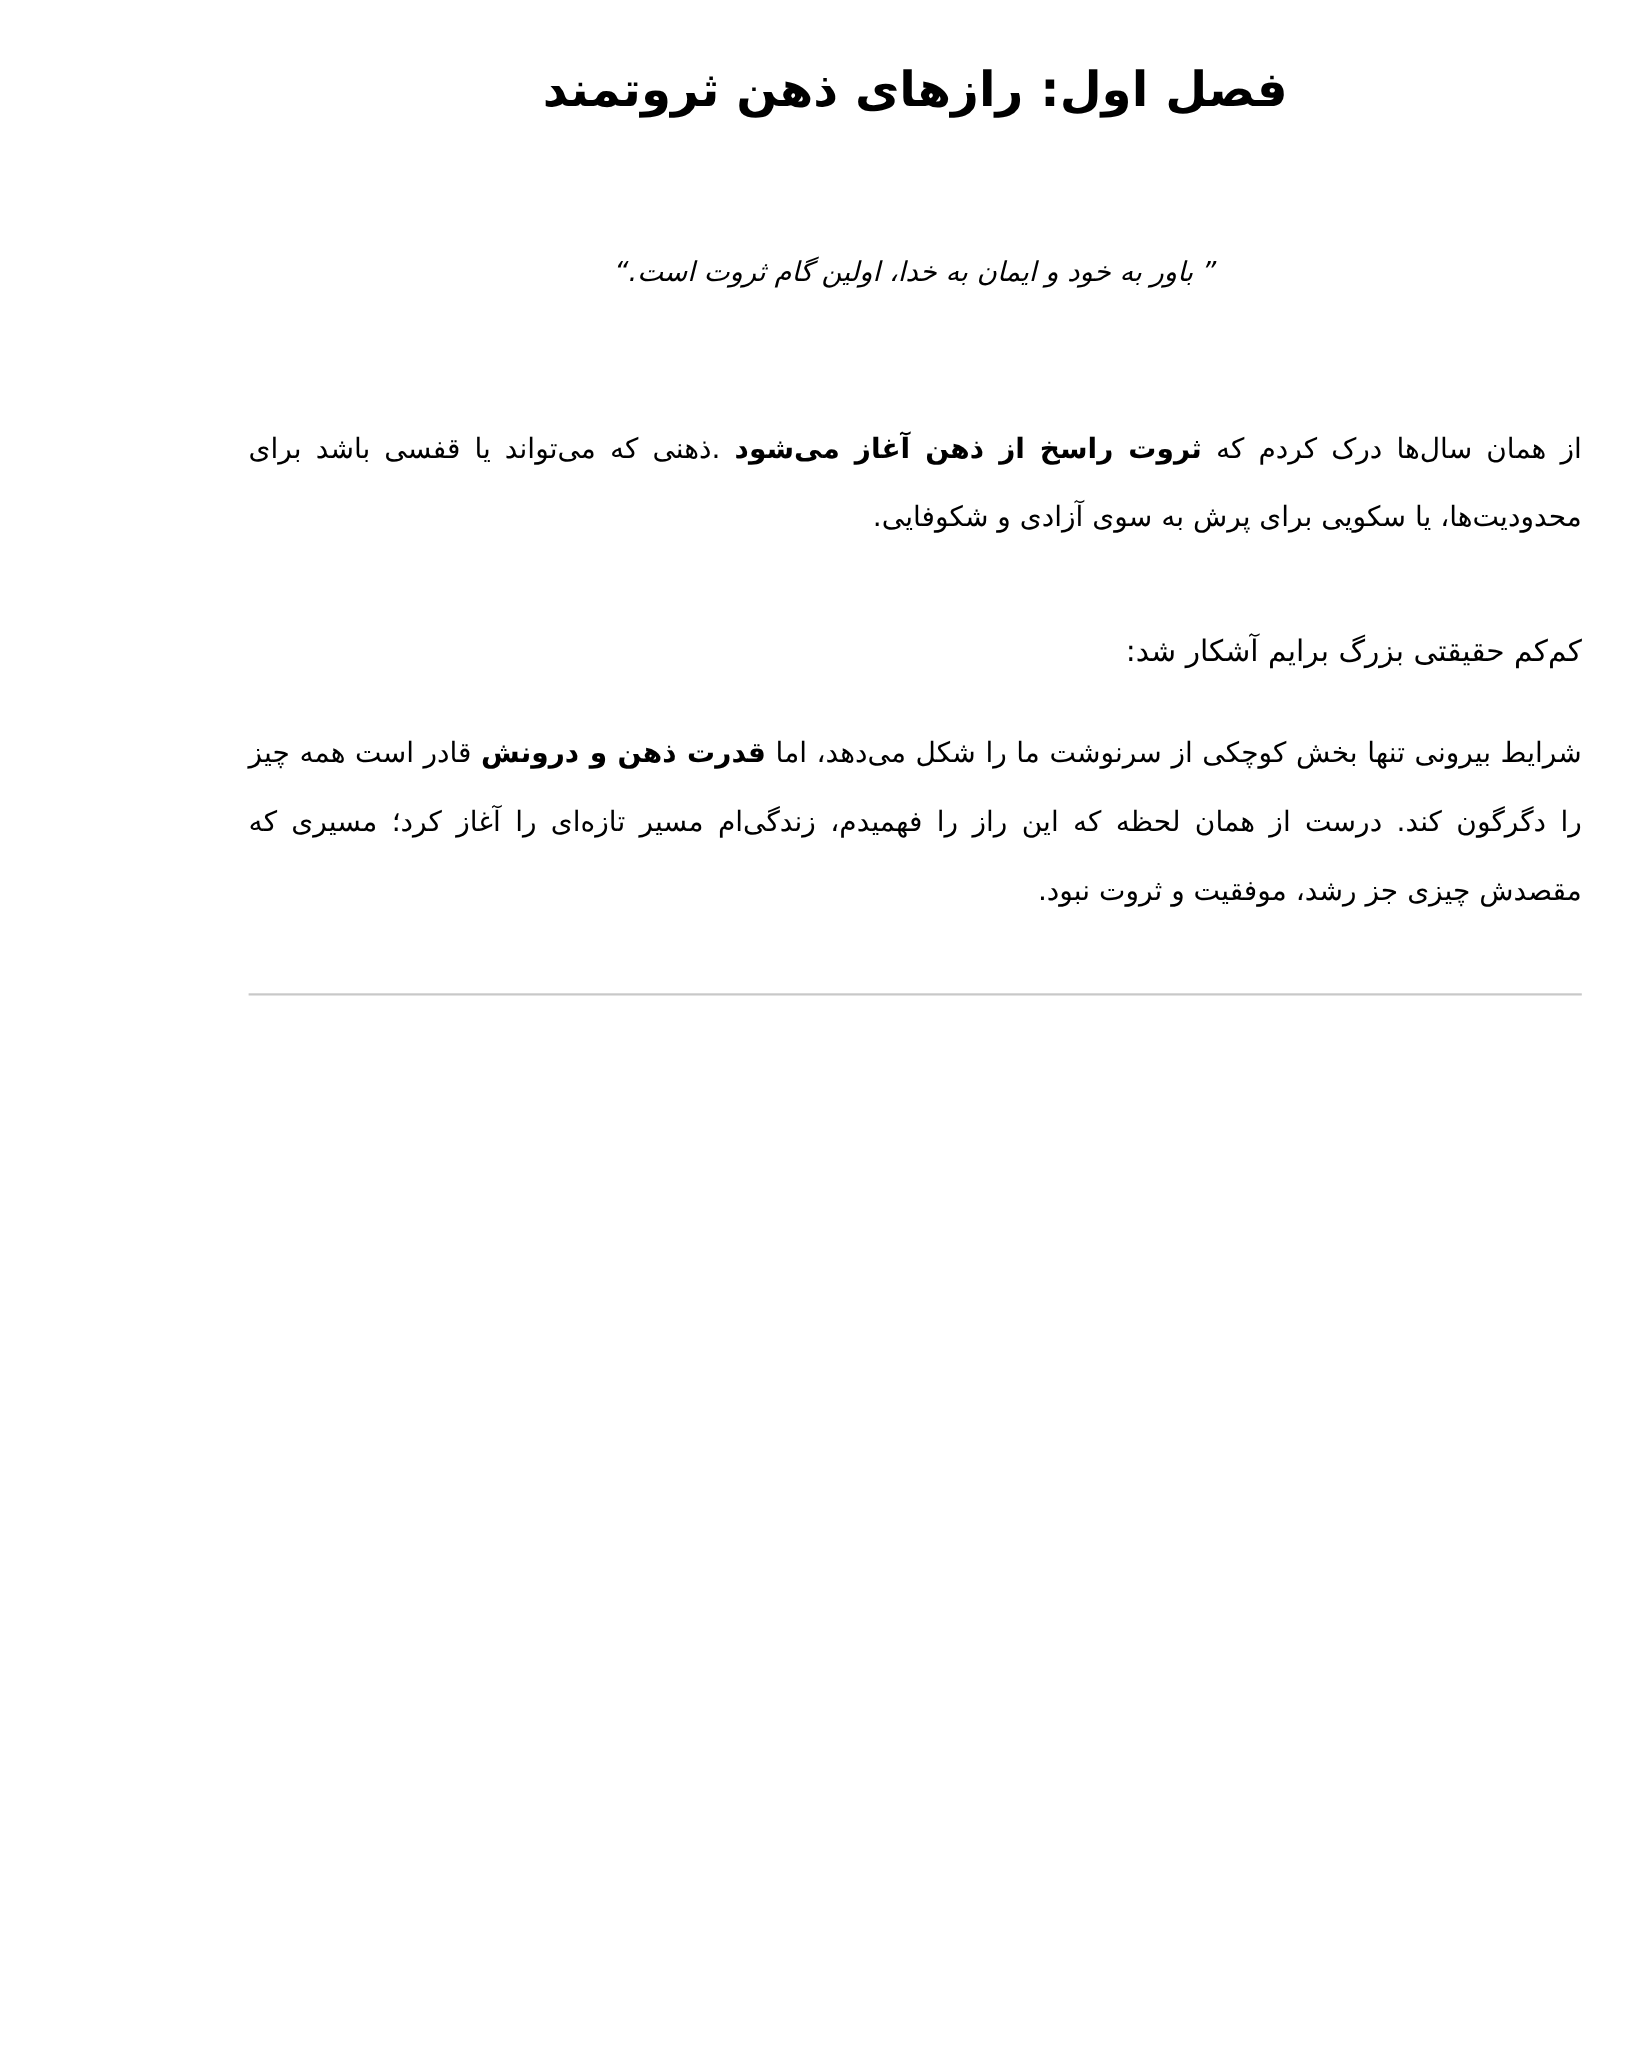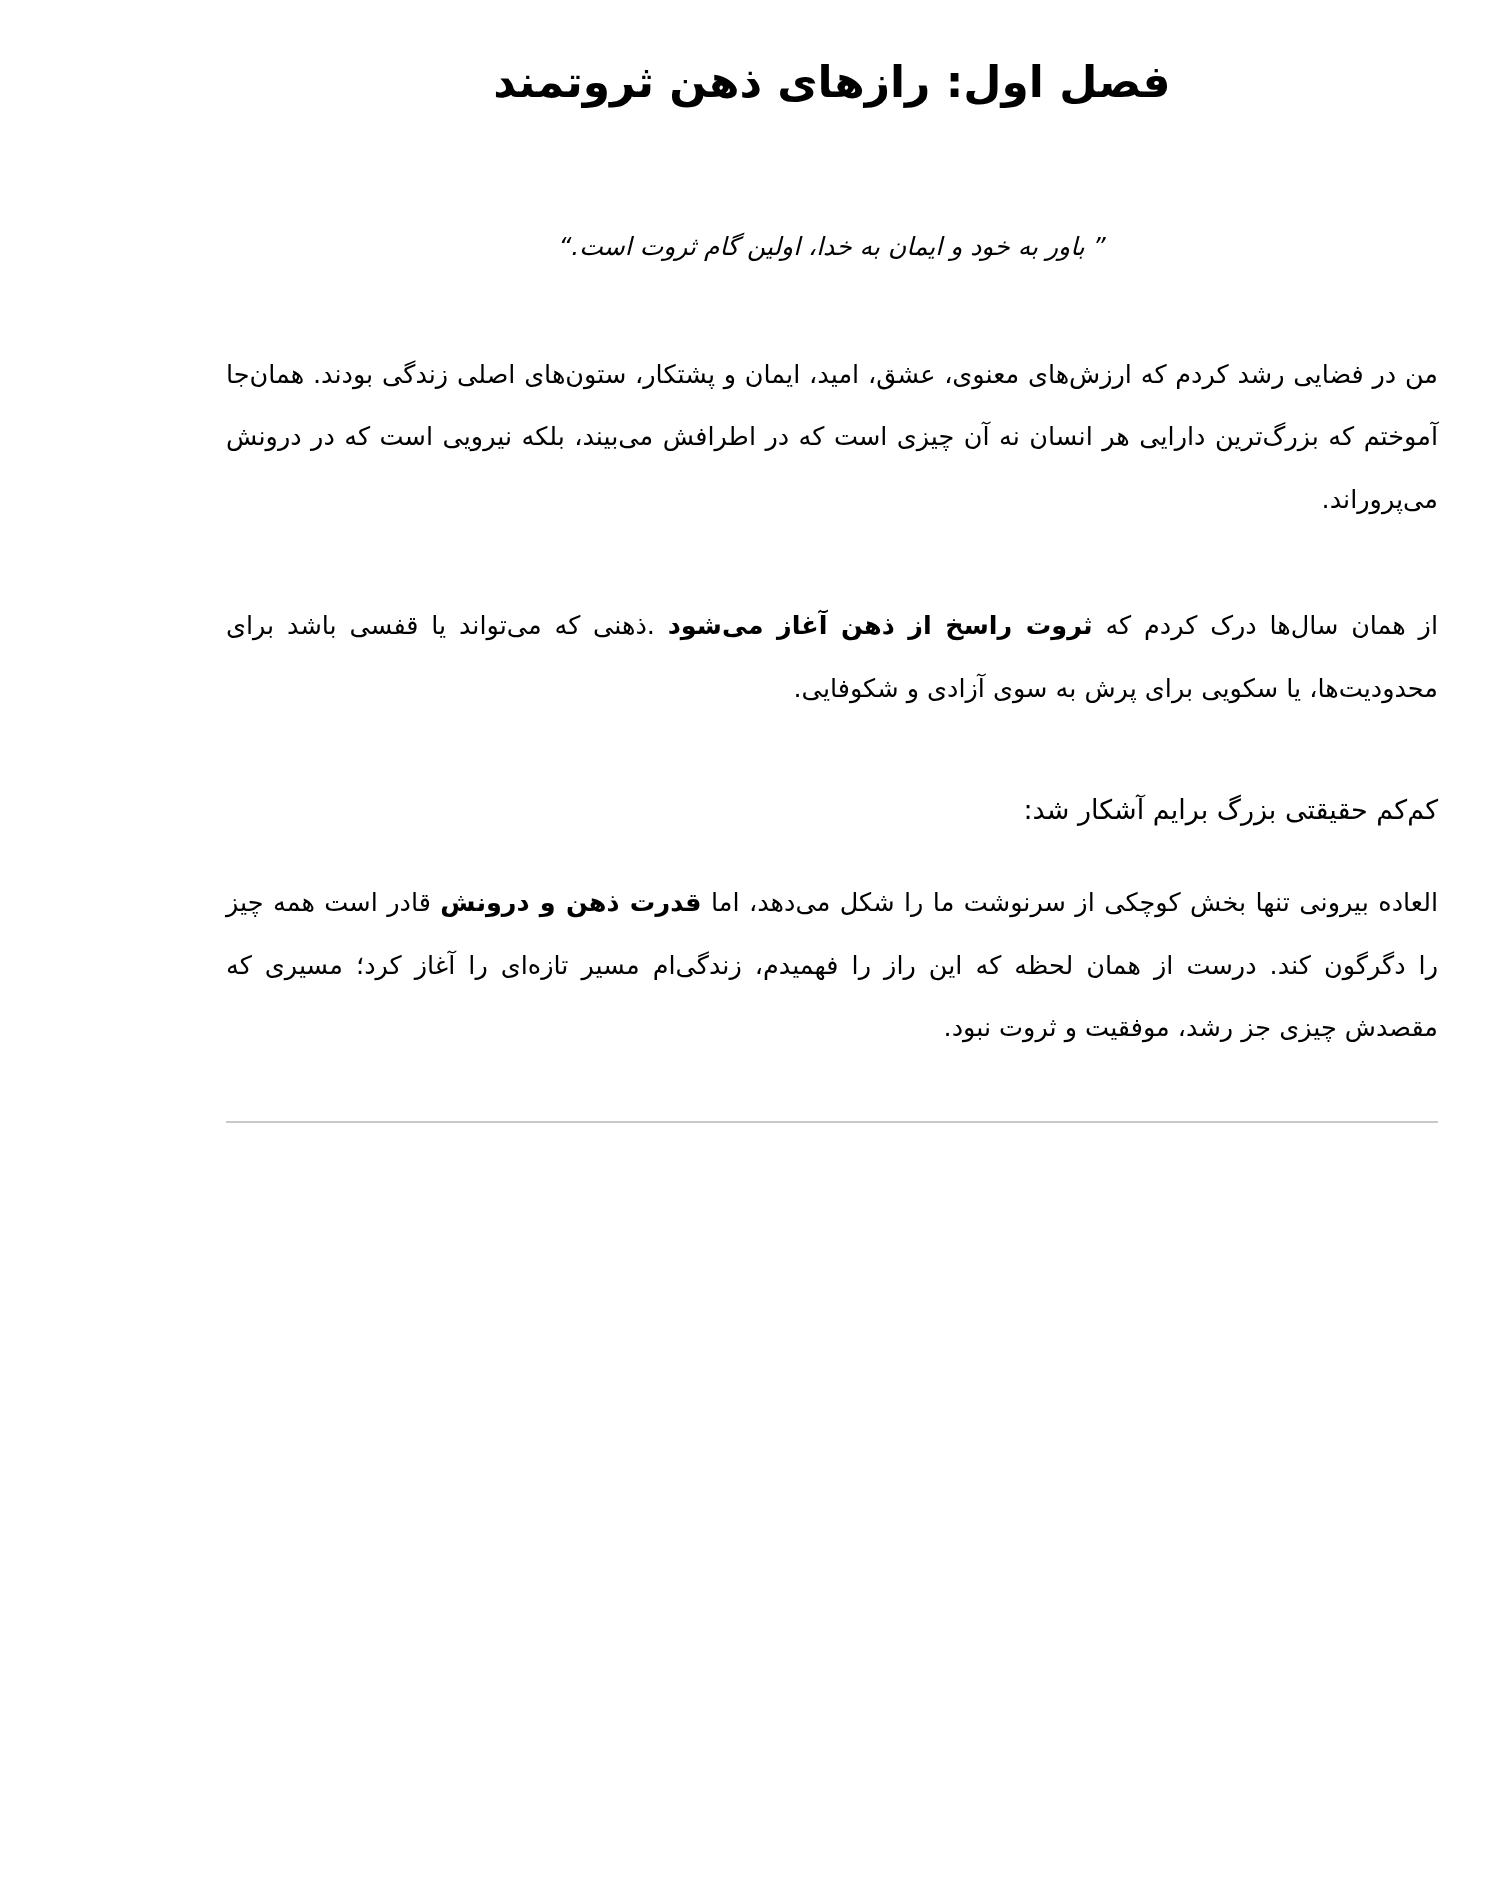--- a/index.html
+++ b/index.html
@@ -84,29 +84,28 @@
 
   <div class="spacer-after-title"></div>
 
   <p class="quote-block">” باور به خود و ایمان به خدا، اولین گام ثروت است.“</p>
 
   <div class="spacer-after-quote"></div>
 
 
   <div class="gap-sm"></div>
 
-  <p class="para">من در فضایی رشد کردم که ارزش‌های معنوی، عشق، امید، ایمان و پشتکار، ستون‌های اصلی زندگی بودند. همان‌جا آموختم که بزرگ‌ترین دارایی هر انسان نه آن چیزی است که در اطرافش می‌بیند، بلکه نیرویی است که در درونش می‌پروراند.</p>
 
   <div class="gap-md"></div>
 
   <p class="para"><span>از همان سال‌ها درک کردم که </span><b>ثروت راسخ از ذهن آغاز می‌شود</b><span> .ذهنی که می‌تواند یا قفسی باشد برای محدودیت‌ها، یا سکویی برای پرش به سوی آزادی و شکوفایی.</span></p>
 
   <div class="gap-md"></div>
 
   <p class="single-line">کم‌کم حقیقتی بزرگ برایم آشکار شد:</p>
 
   <div class="gap-sm"></div>
 
-  <p class="para"><span>العاده بیرونی تنها بخش کوچکی از سرنوشت ما را شکل می‌دهد، اما </span><b>قدرت ذهن و درونش</b><span> قادر است همه چیز را دگرگون کند. درست از همان لحظه که این راز را فهمیدم، زندگی‌ام مسیر تازه‌ای را آغاز کرد؛ مسیری که مقصدش چیزی جز رشد، موفقیت و ثروت نبود.</span></p>
+  <p class="para"><span>شرایط بیرونی تنها بخش کوچکی از سرنوشت ما را شکل می‌دهد، اما </span><b>قدرت ذهن و درونش</b><span> قادر است همه چیز را دگرگون کند. درست از همان لحظه که این راز را فهمیدم، زندگی‌ام مسیر تازه‌ای را آغاز کرد؛ مسیری که مقصدش چیزی جز رشد، موفقیت و ثروت نبود.</span></p>
 
   <hr class="divider">
 
 </div>
 
 </body></html>

